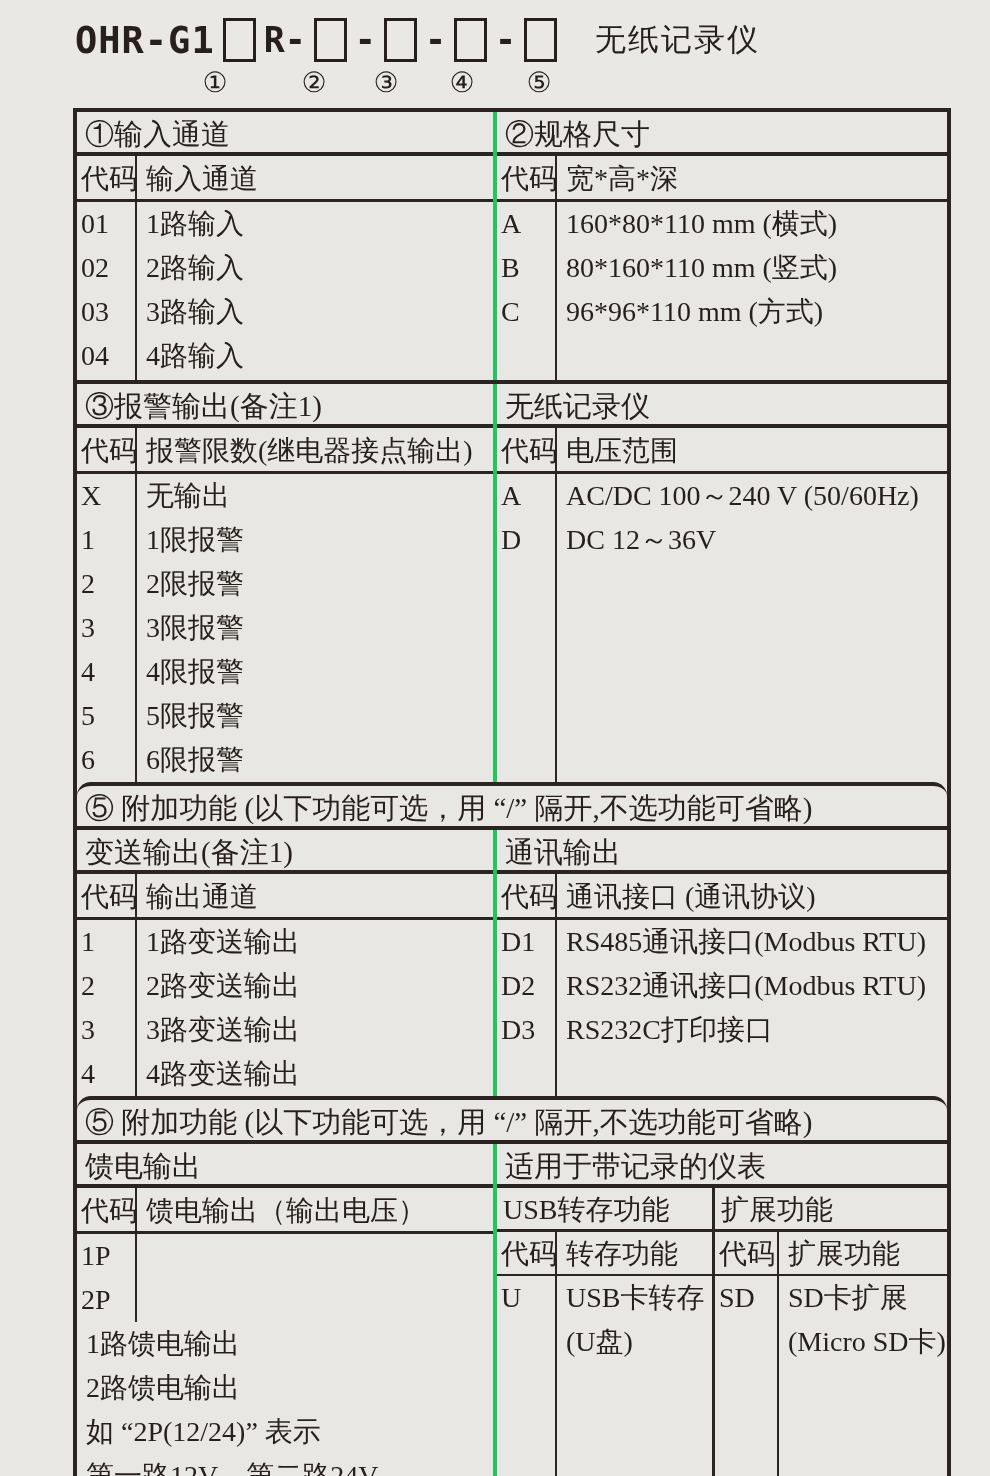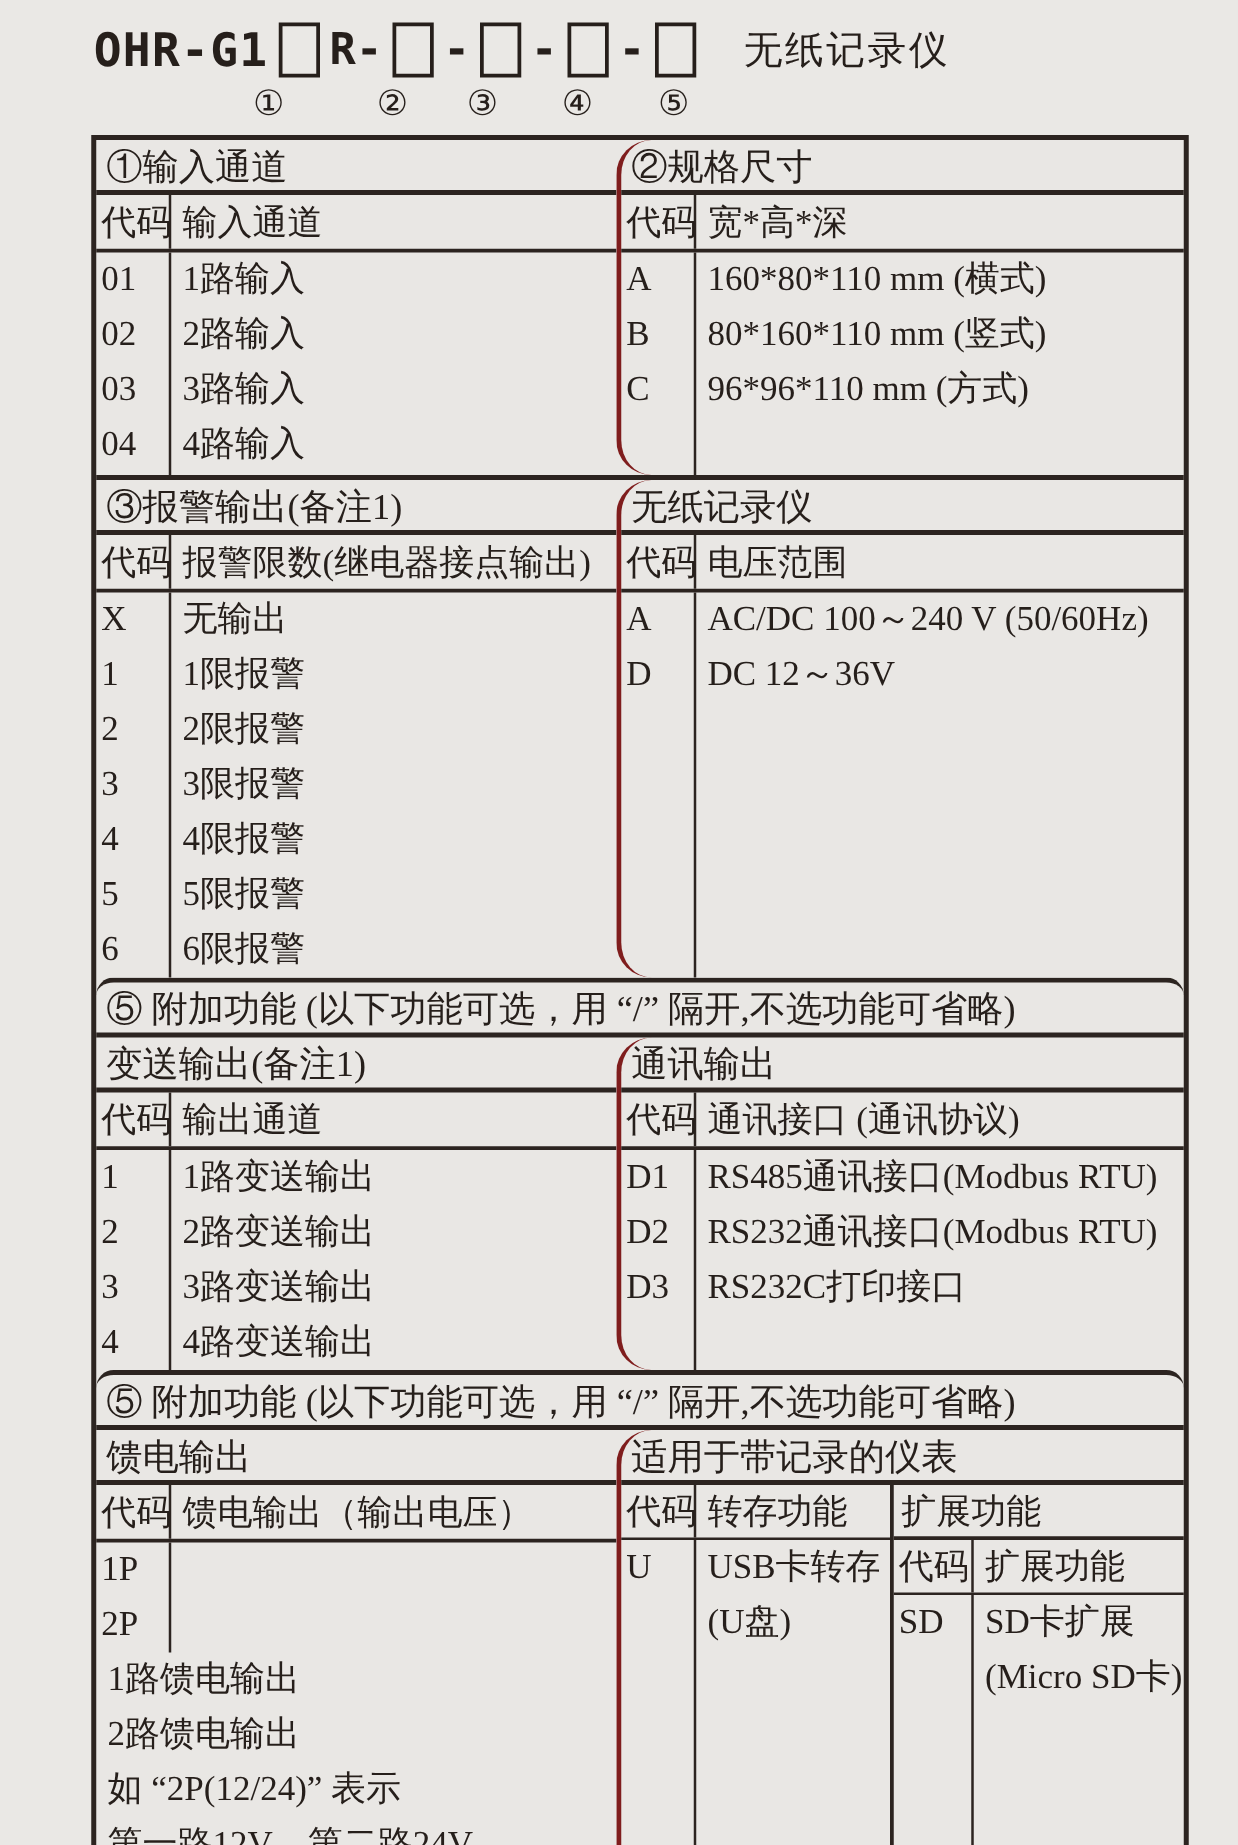--- a/index.html
+++ b/index.html
@@ -45,21 +45,21 @@
   
   .tbl {
     position: absolute; left: 73px; top: 108px; width: 878px;
     border: 4px solid #2c2420;
     background: #e9e7e4;
   }
   .sect { display: flex; border-top: 4px solid #2c2420; align-items: stretch; }
   .sect.first { border-top: none; }
   .half { display: flex; flex-direction: column; }
   .half.l { width: 416px; flex: 0 0 416px; }
-  .half.r { flex: 1; border-left: 4px solid #7f1d1d; border-radius: 28px; }
+  .half.r { flex: 1; border-left: 4px solid #22c55e; }
 
   .sec-h {
     height: 44px; line-height: 44px; padding-left: 8px;
     font-size: 29px; border-bottom: 4px solid #2c2420;
     white-space: nowrap; overflow: hidden;
   }
   .col-h {
     display: flex; height: 46px; line-height: 46px;
     font-size: 28px; border-bottom: 3px solid #2c2420;
     white-space: nowrap;
@@ -275,20 +275,21 @@
           <div>如 “2P(12/24)” 表示</div>
           <div>第一路12V，第二路24V</div>
           <div>馈电输出</div>
         </div>
       </div>
     </div>
     <div class="half r">
       <div class="sec-h">适用于带记录的仪表</div>
       <div class="split">
         <div class="ucol">
+          <div class="sub-h2">USB转存功能</div>
           <div class="col-h2">
             <span class="cc">代码</span>
             <span class="dd">转存功能</span>
           </div>
           <div class="bdy">
             <div class="cc">
               <div>U</div>
             </div>
             <div class="dd">
               <div>USB卡转存</div>

